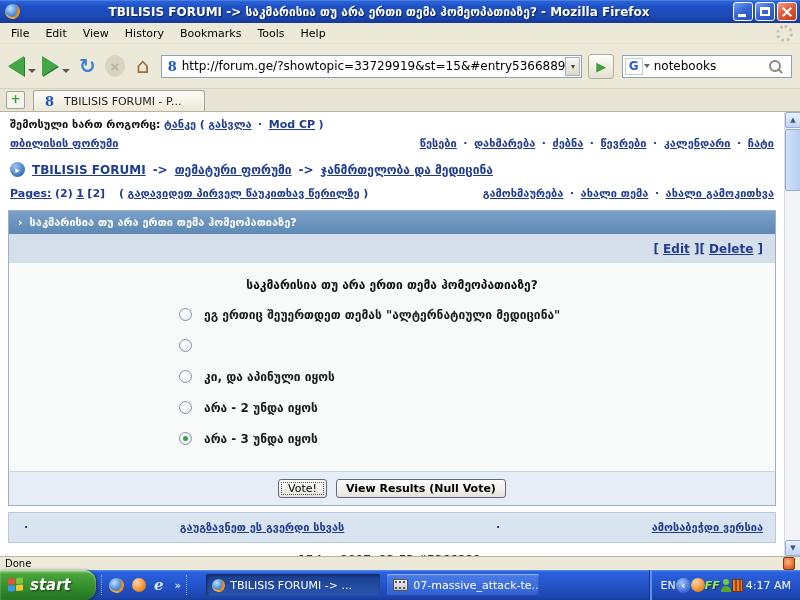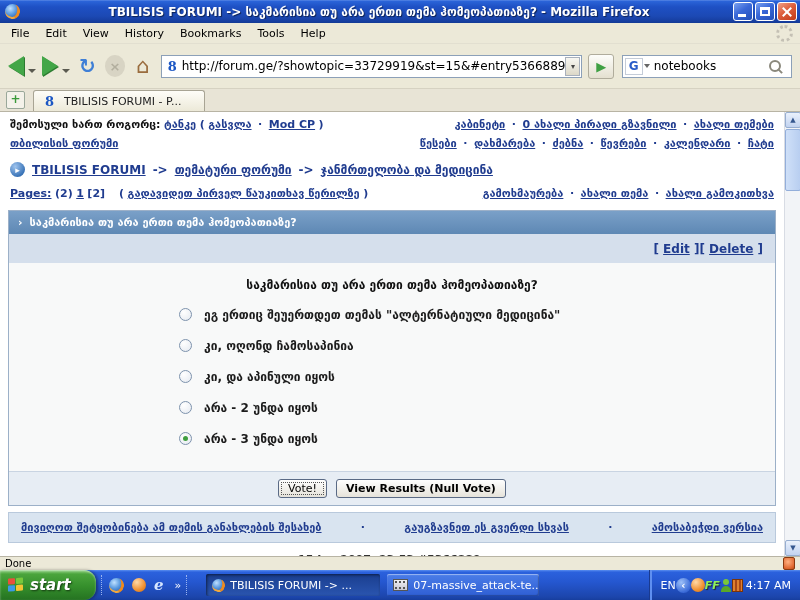--- a/index.html
+++ b/index.html
@@ -235,27 +235,20 @@
     <div class="hdr">
       <span>
         <span class="plain">შემოსული ხართ როგორც:</span>
         <span class="flink">ტანკე</span>
         <span class="ftext">(</span>
         <span class="flink">გასვლა</span>
         <span class="sep">·</span>
         <span class="flink">Mod CP</span>
         <span class="ftext">)</span>
       </span>
-      <span>
-        <span class="flink">კაბინეტი</span>
-        <span class="sep">·</span>
-        <span class="flink">0 ახალი პირადი გზავნილი</span>
-        <span class="sep">·</span>
-        <span class="flink">ახალი თემები</span>
-      </span>
     </div>
 
     <div class="hdr">
       <span class="flink">თბილისის ფორუმი</span>
       <span>
         <span class="flink">წესები</span>
         <span class="sep">·</span>
         <span class="flink">დახმარება</span>
         <span class="sep">·</span>
         <span class="flink">ძებნა</span>
@@ -316,21 +309,20 @@
       </div>
       <div class="pbody">
         <div class="pquestion">საკმარისია თუ არა ერთი თემა ჰომეოპათიაზე?</div>
         <div class="poptions">
           <div class="popt">
             <span class="radio"></span>
             <span class="poptlabel">ეგ ერთიც შეუერთდეთ თემას "ალტერნატიული მედიცინა"</span>
           </div>
           <div class="popt">
             <span class="radio"></span>
-            <span class="poptlabel">კი, ოღონდ ჩამოსაპინია</span>
           </div>
           <div class="popt">
             <span class="radio"></span>
             <span class="poptlabel">კი, და აპინული იყოს</span>
           </div>
           <div class="popt">
             <span class="radio"></span>
             <span class="poptlabel">არა - 2 უნდა იყოს</span>
           </div>
           <div class="popt selected">
@@ -339,21 +331,20 @@
           </div>
         </div>
       </div>
       <div class="pvote">
         <button class="btn vote">Vote!</button>
         <button class="btn results">View Results (Null Vote)</button>
       </div>
     </div>
 
     <div class="footerbar">
-      <span class="flink">მივიღოთ შეტყობინება ამ თემის განახლების შესახებ</span>
       <span class="sep">·</span>
       <span class="flink">გაუგზავნეთ ეს გვერდი სხვას</span>
       <span class="sep">·</span>
       <span class="flink">ამოსაბეჭდი ვერსია</span>
     </div>
 
     <div class="clippedrow">
       <span>15 Jan 2007, 23:53      #5366889</span>
     </div>
   </div>

